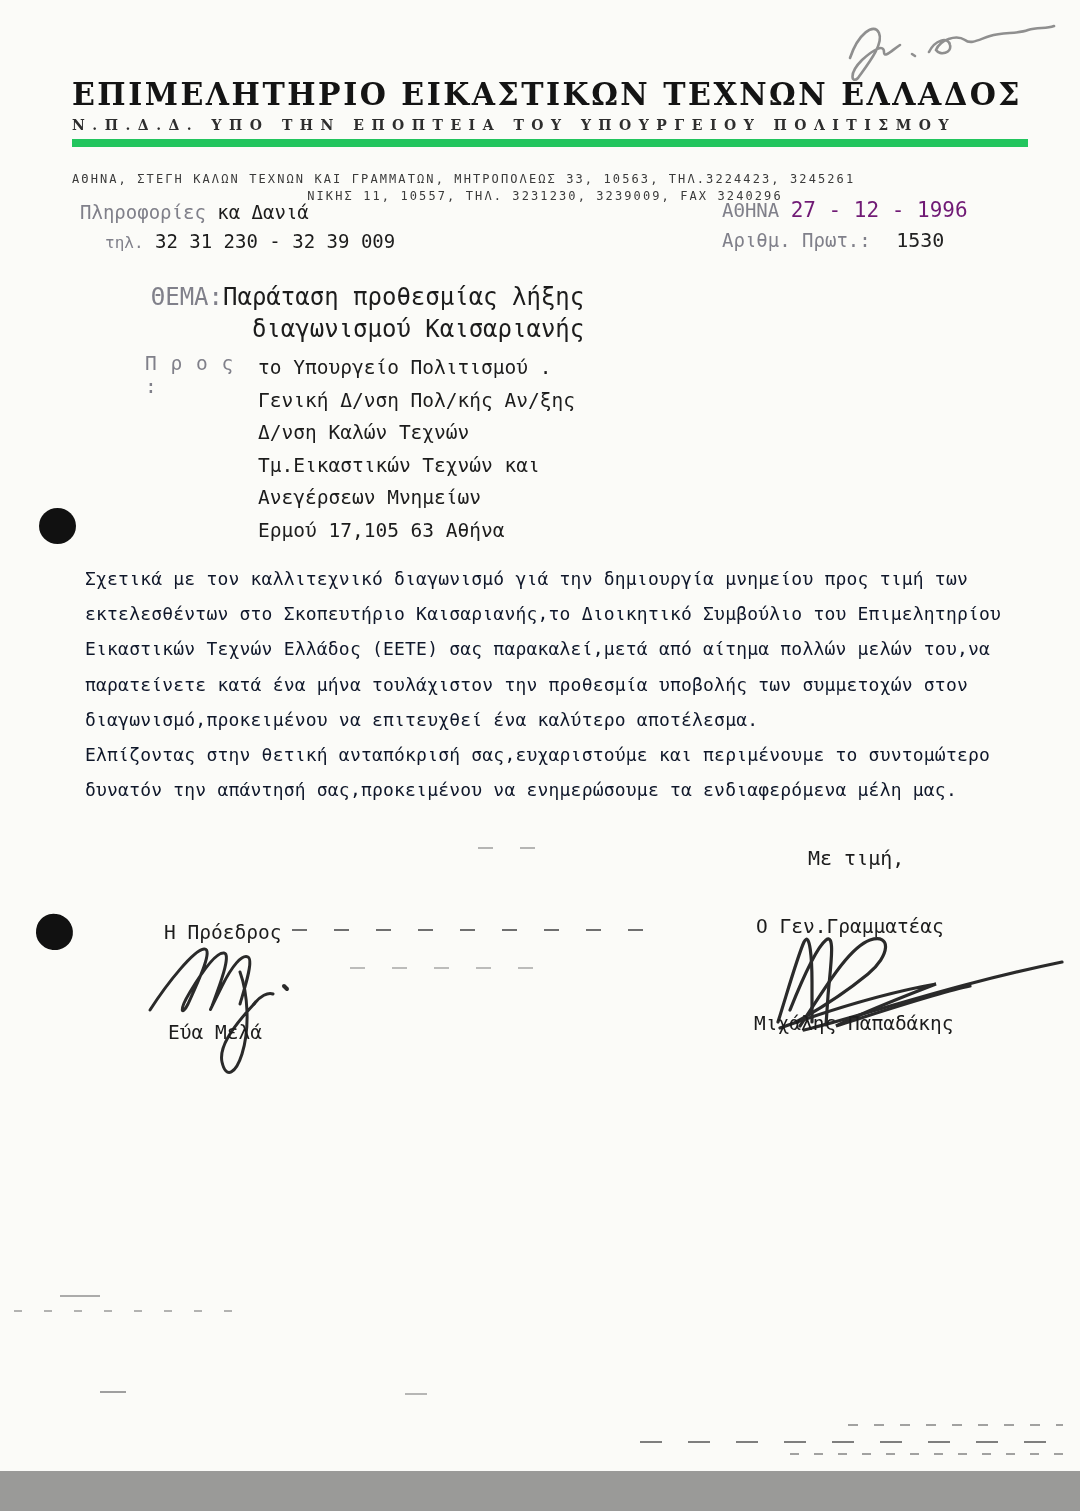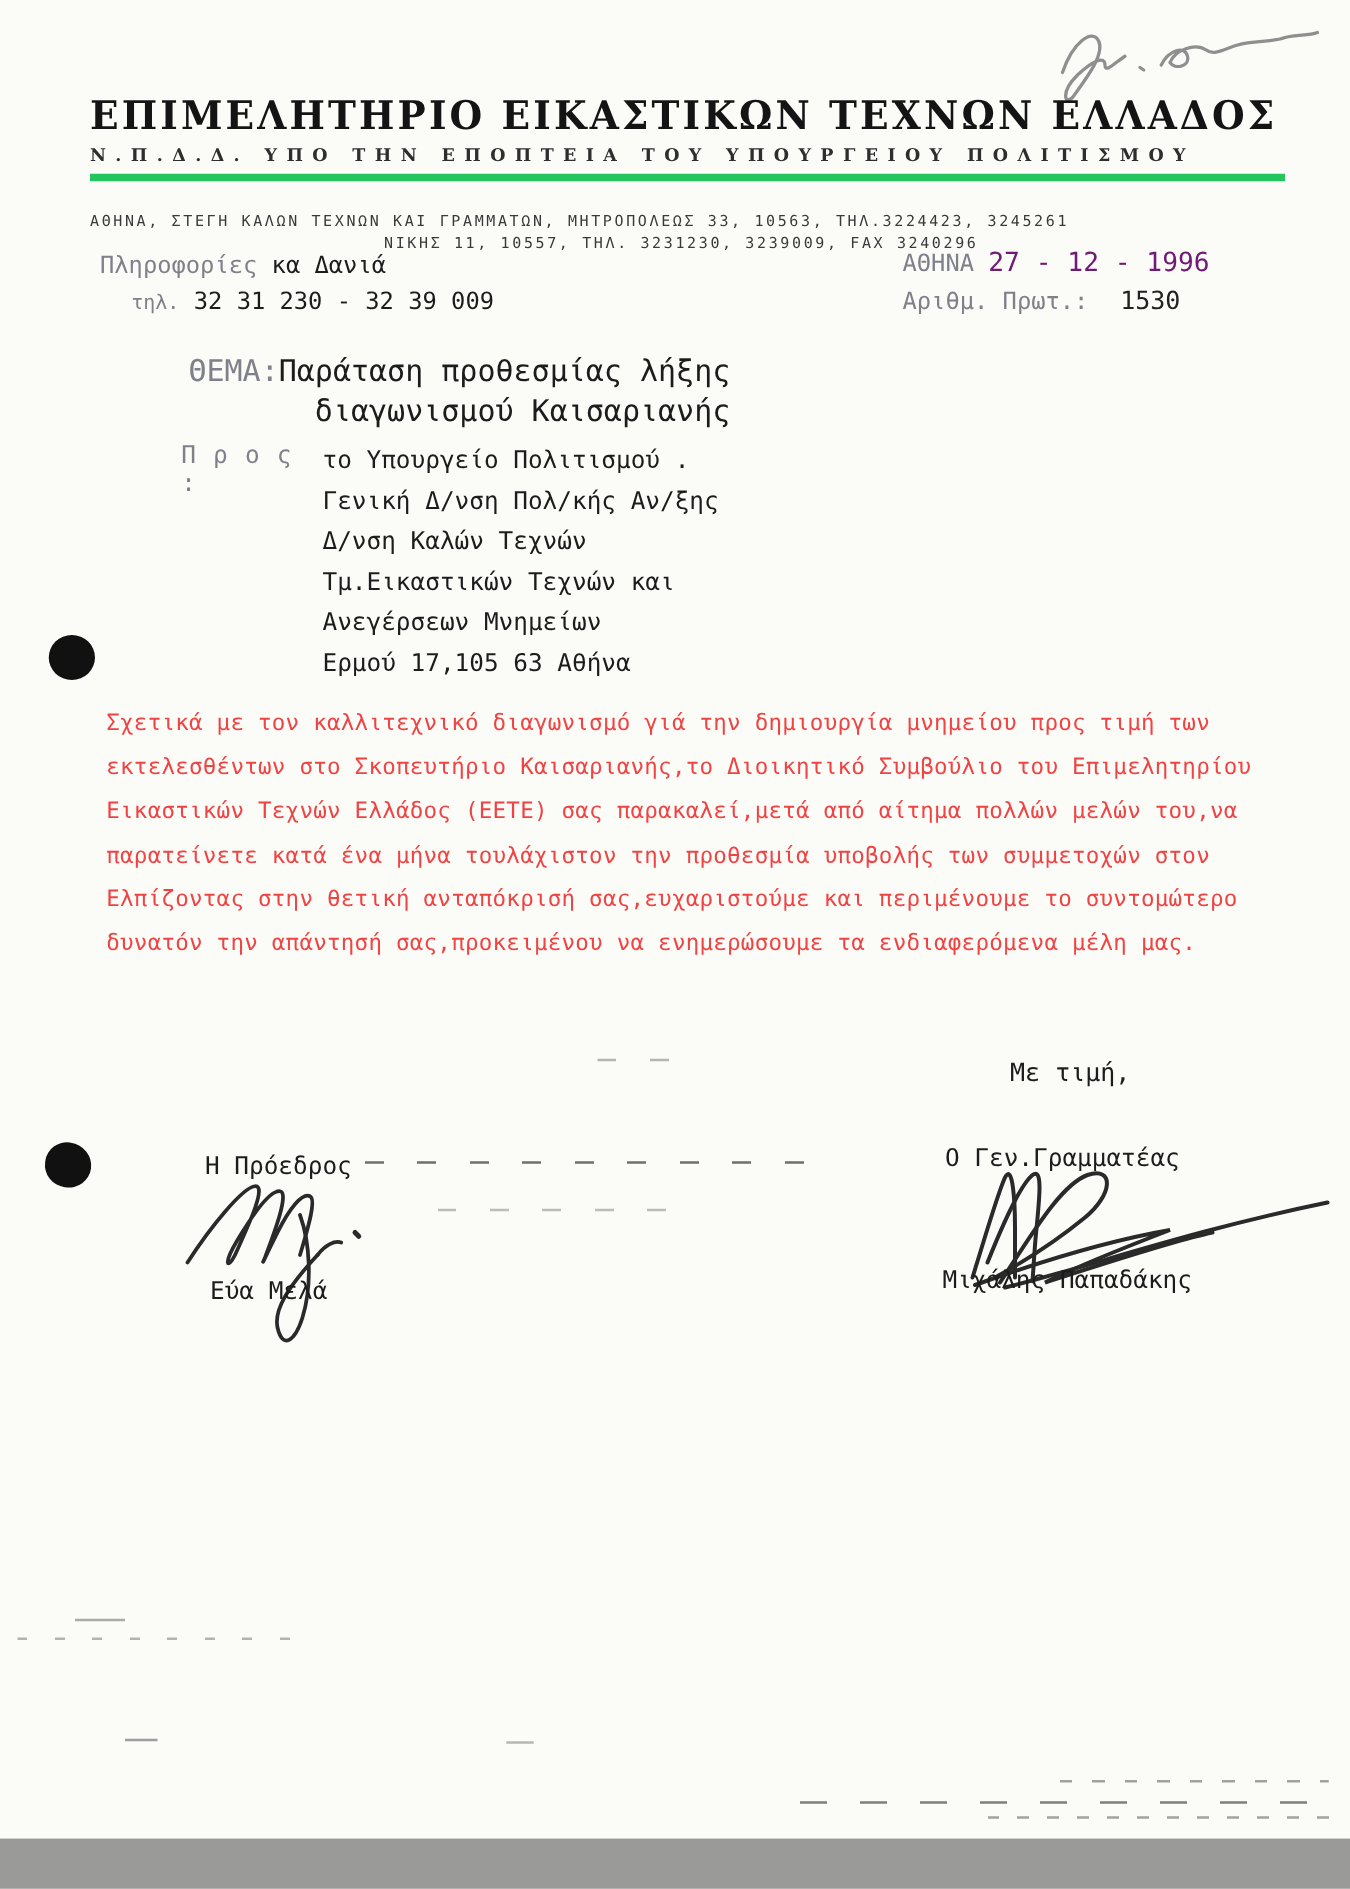--- a/index.html
+++ b/index.html
@@ -22,21 +22,21 @@
     white-space:nowrap;
     transform:scaleY(1.05);
   }
   .org-subtitle{
     font-family:"DejaVu Serif", serif;
     font-size:14px;font-weight:bold;
     letter-spacing:7.5px;
     color:#2e2e2e;
     margin-top:6px;
     padding-bottom:6px;
-    border-bottom:6px solid #22c55e;
+    border-bottom:8px solid #22c55e;
     white-space:nowrap;
   }
   .org-addr1{
     font-size:12px;letter-spacing:2.1px;color:#3a3a3a;
     margin-top:25px;white-space:nowrap;
   }
   .org-addr2{
     font-size:12px;letter-spacing:2.1px;color:#3a3a3a;
     margin-top:3px;text-align:center;padding-right:10px;white-space:nowrap;
   }
@@ -54,21 +54,21 @@
   .subject-grid{display:flex;}
   .subject .label{width:78px;flex:none;}
   .recipient{position:absolute;top:352px;left:145px;font-size:19.5px;}
   .recipient-grid{display:flex;}
   .recipient .label{width:113px;flex:none;letter-spacing:1px;}
   .recipient .lines div{line-height:32.6px;}
   
   .body-text{
     position:absolute;top:561px;left:85px;width:945px;
     font-size:18px;line-height:35.2px;letter-spacing:0.2px;
-    color:#ef4444;
+    color:#0f172a;
   }
   
   .salutation{position:absolute;top:846px;left:808px;font-size:20px;}
   .sig-title-left{position:absolute;top:921px;left:164px;font-size:19.5px;}
   .sig-name-left{position:absolute;top:1021px;left:168px;font-size:19.5px;}
   .sig-svg-left{position:absolute;top:942px;left:142px;}
   .sig-title-right{position:absolute;top:915px;left:756px;font-size:19.5px;}
   .sig-name-right{position:absolute;top:1012px;left:754px;font-size:19.5px;}
   .sig-svg-right{position:absolute;top:930px;left:740px;}
   .hand-note{position:absolute;top:12px;left:828px;}
@@ -159,20 +159,21 @@
         <div>Ερμού 17,105 63 Αθήνα</div>
       </span>
     </div>
   </div>
 
   <div class="body-text">
     <div>Σχετικά με τον καλλιτεχνικό διαγωνισμό γιά την δημιουργία μνημείου προς τιμή των</div>
     <div>εκτελεσθέντων στο Σκοπευτήριο Καισαριανής,το Διοικητικό Συμβούλιο του Επιμελητηρίου</div>
     <div>Εικαστικών Τεχνών Ελλάδος (ΕΕΤΕ) σας παρακαλεί,μετά από αίτημα πολλών μελών του,να</div>
     <div>παρατείνετε κατά ένα μήνα τουλάχιστον την προθεσμία υποβολής των συμμετοχών στον</div>
+    <div>διαγωνισμό,προκειμένου να επιτευχθεί ένα καλύτερο αποτέλεσμα.</div>
     <div>Ελπίζοντας στην θετική ανταπόκρισή σας,ευχαριστούμε και περιμένουμε το συντομώτερο</div>
     <div>δυνατόν την απάντησή σας,προκειμένου να ενημερώσουμε τα ενδιαφερόμενα μέλη μας.</div>
   </div>
 
   <div class="salutation">Με τιμή,</div>
 
   <div class="sig-title-left">Η Πρόεδρος</div>
   <svg class="sig-svg-left" width="170" height="140" viewBox="0 0 170 140">
     <g fill="none" stroke="#2a2a2a" stroke-width="3" stroke-linecap="round">
       <path d="M8 68 C 26 40, 52 8, 62 7 C 72 6, 56 40, 46 62 C 40 74, 36 70, 48 50 C 60 30, 74 10, 82 11 C 90 12, 76 48, 70 64 C 66 73, 70 64, 80 44 C 90 24, 100 12, 106 15 C 112 18, 102 48, 98 62"></path>

